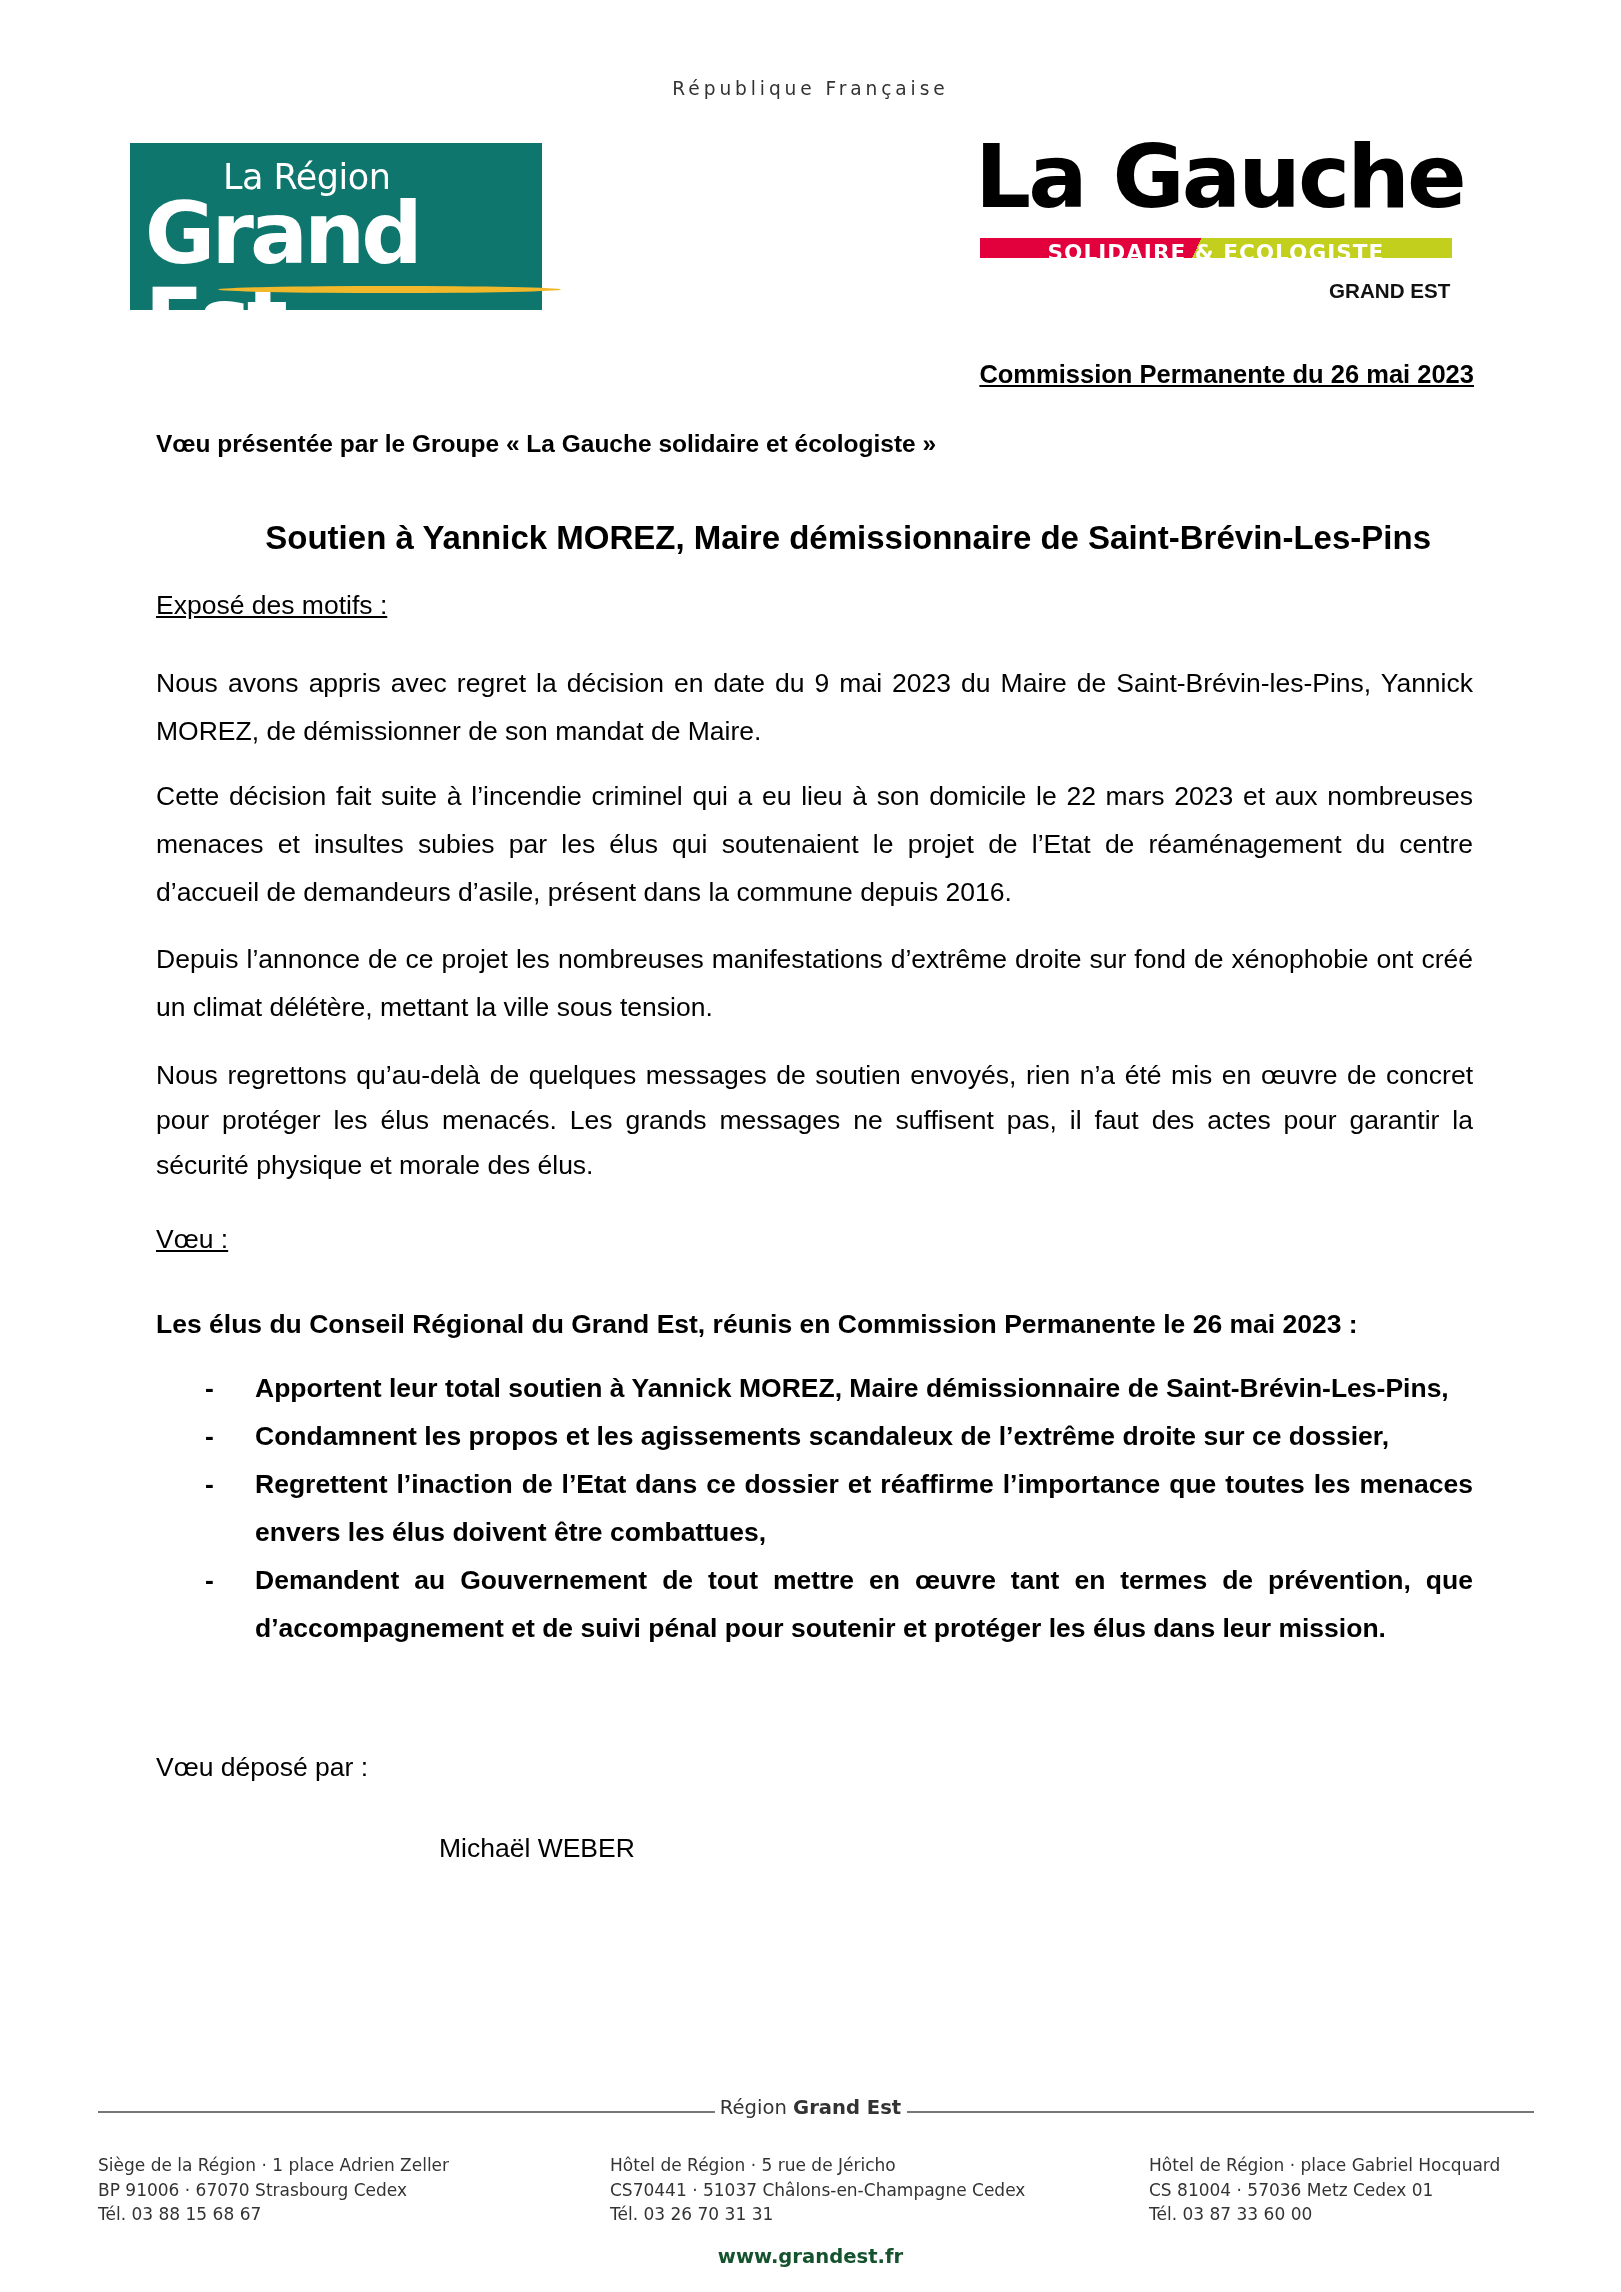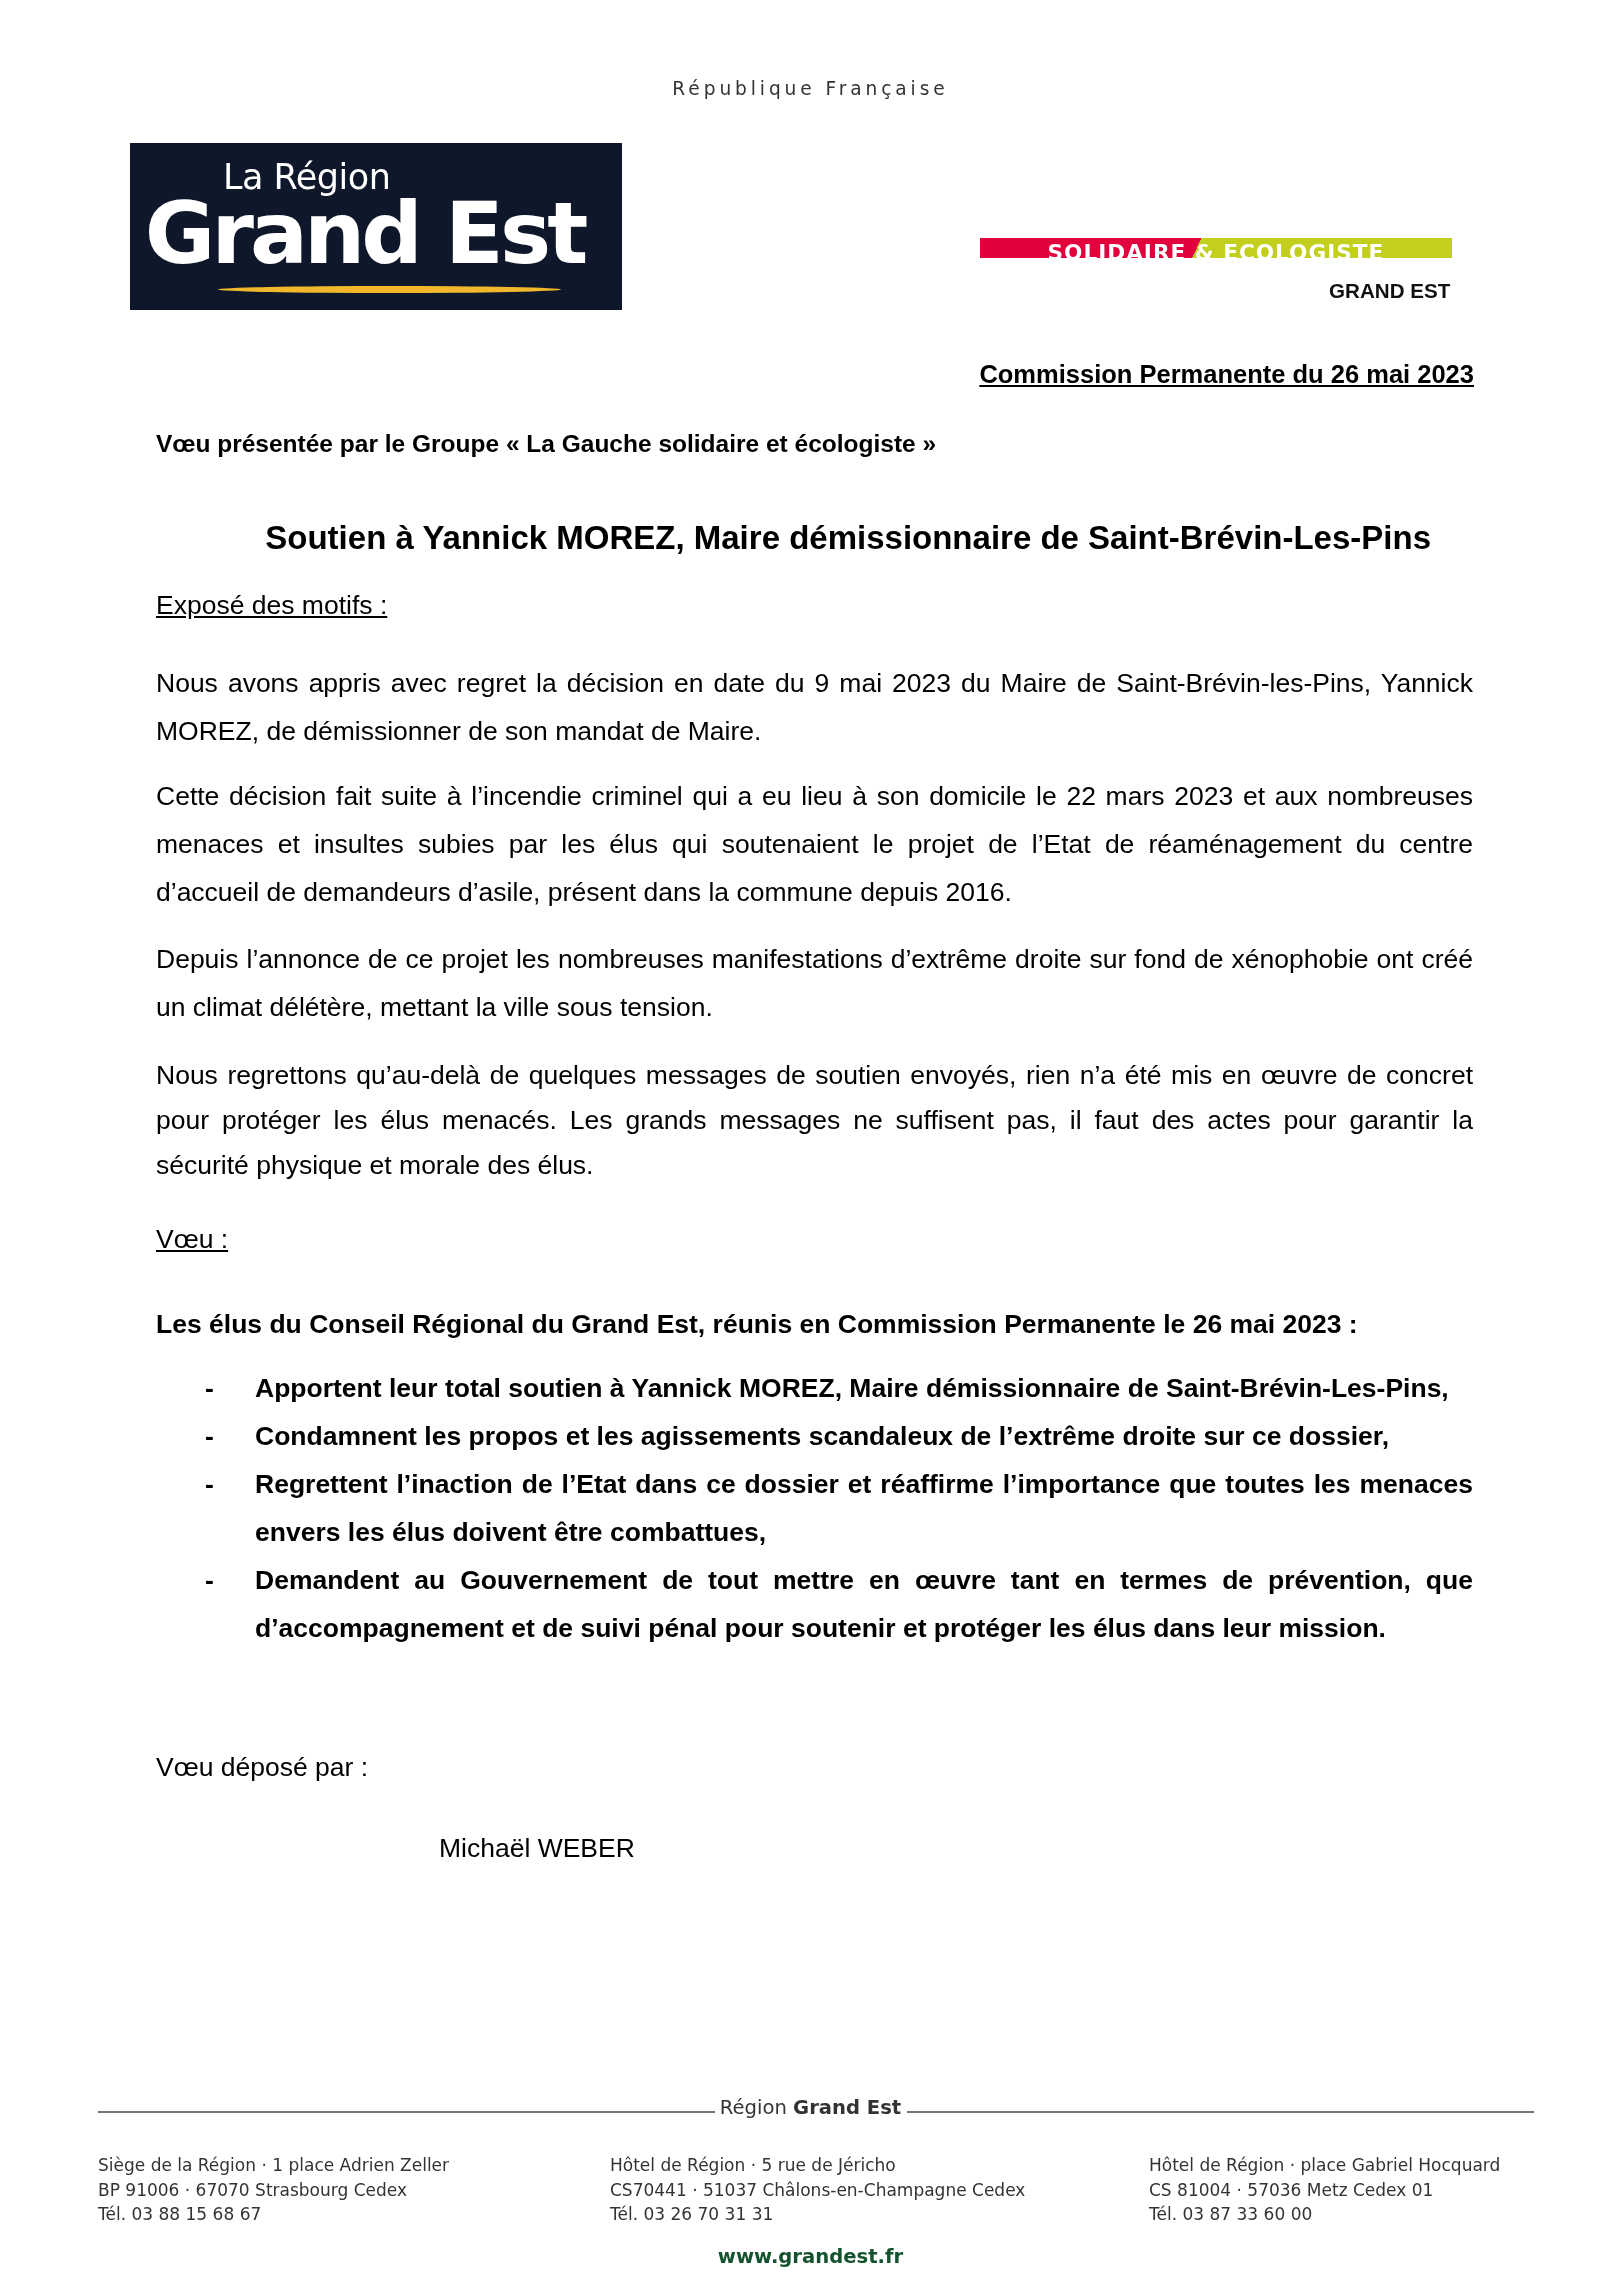--- a/index.html
+++ b/index.html
@@ -5,21 +5,21 @@
   html, body { margin: 0; padding: 0; background: #ffffff; }
   body { width: 1621px; height: 2293px; position: relative; overflow: hidden;
          font-family: "Liberation Sans", "DejaVu Sans", sans-serif; color: #000; }
   .abs { position: absolute; }
 
   
   .republique { top: 78px; left: 0; width: 1621px; text-align: center;
     font-family: "DejaVu Sans", sans-serif; font-size: 18.6px; letter-spacing: 3.9px; color: #333; }
 
   
-  .ge-logo { left: 130px; top: 143px; width: 492px; height: 167px; background: #0f172a; }
+  .ge-logo { left: 130px; top: 143px; width: 412px; height: 167px; background: #0f766e; }
   .ge-small { position: absolute; left: 93px; top: 13.7px; color: #fff;
     font-family: "DejaVu Sans", sans-serif; font-size: 35px; letter-spacing: -0.5px; }
   .ge-big { position: absolute; left: 14.7px; top: 47px; color: #fff;
     font-family: "DejaVu Sans", sans-serif; font-weight: bold; font-size: 86px; letter-spacing: -3.9px; line-height: 1; }
   .ge-swoosh { position: absolute; left: 88px; top: 143px; width: 343px; height: 6.9px;
     background: #f2b82c; border-radius: 50%; }
 
   
   .lg-logo { left: 975px; top: 147px; width: 490px; height: 162px; }
   .lg-title { position: absolute; left: 0; top: -13.7px; font-family: "DejaVu Sans", sans-serif;
@@ -60,20 +60,21 @@
 
 <div class="abs republique">République Française</div>
 
 <div class="abs ge-logo">
   <div class="ge-small">La Région</div>
   <div class="ge-big">Grand Est</div>
   <div class="ge-swoosh"></div>
 </div>
 
 <div class="abs lg-logo">
+  <div class="lg-title">La Gauche</div>
   <div class="lg-band">
     <div class="lg-band-text">SOLIDAIRE &amp; ECOLOGISTE</div>
   </div>
   <div class="lg-region">GRAND EST</div>
 </div>
 
 <div class="abs doc commission">Commission Permanente du 26 mai 2023</div>
 <div class="abs doc presented">Vœu présentée par le Groupe « La Gauche solidaire et écologiste »</div>
 <div class="abs doc title">Soutien à Yannick MOREZ, Maire démissionnaire de Saint-Brévin-Les-Pins</div>
 

